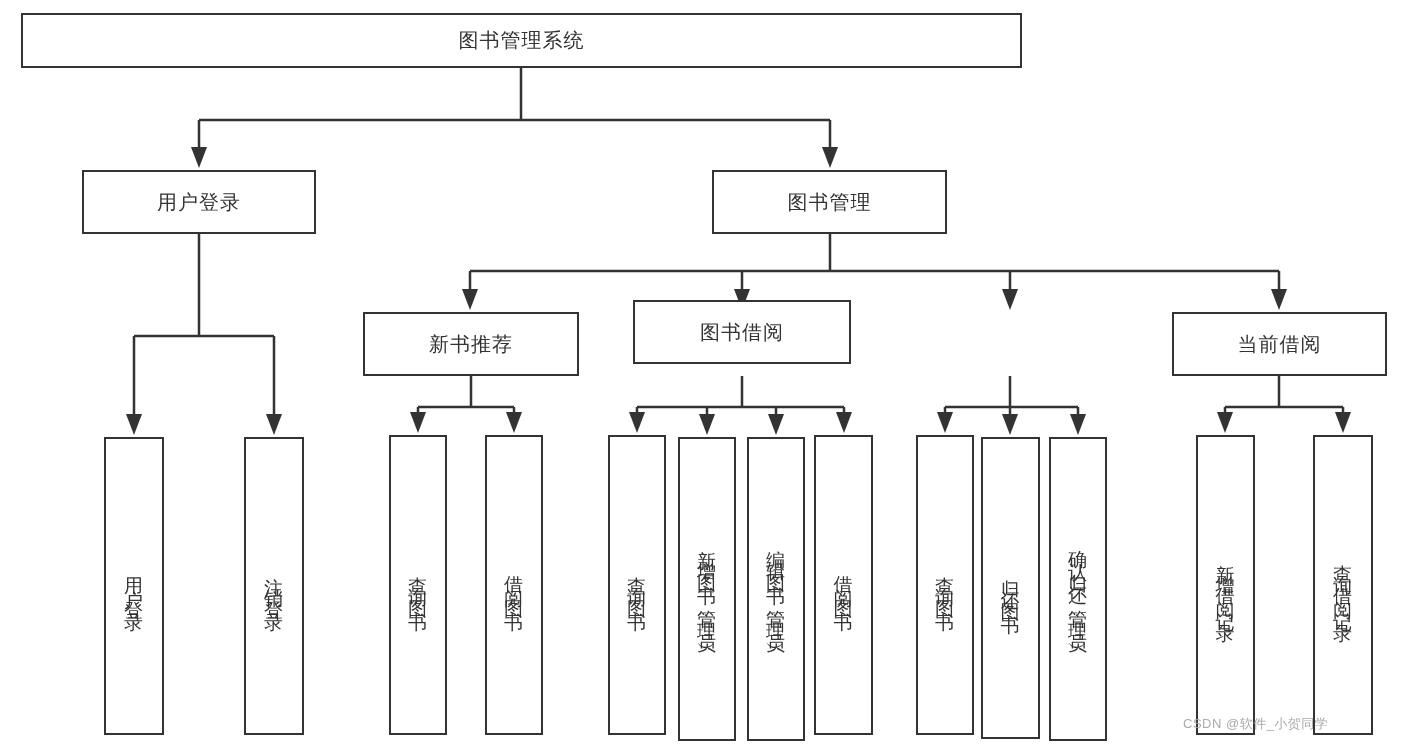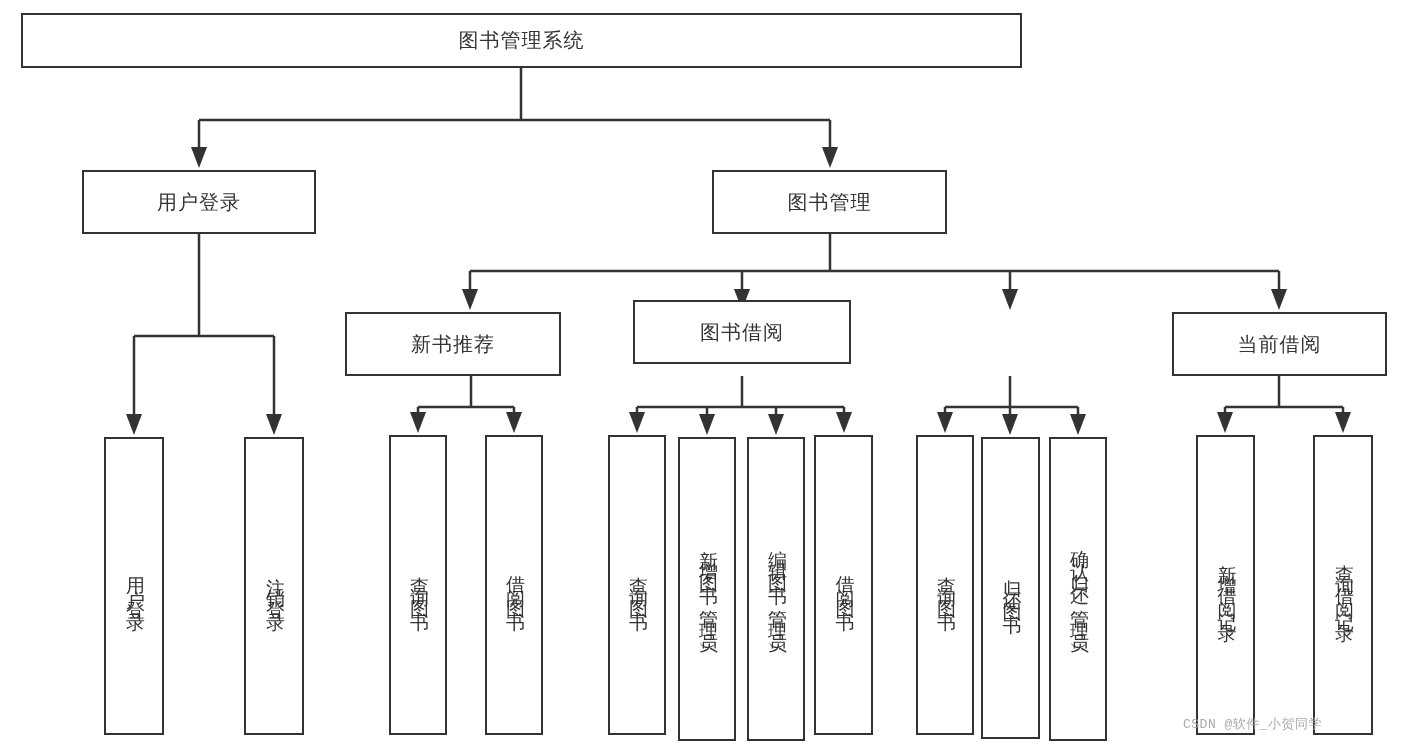--- a/index.html
+++ b/index.html
@@ -1,20 +1,20 @@
 <!DOCTYPE html>
 <html><head>
 <meta charset="utf-8">
 <style>
   html,body{margin:0;padding:0;background:#fff;}
   .canvas{
     position:relative;
     width:1405px;height:747px;
     background:#fff;
-    font-family:Liberation Mono, monospace;
+    font-family:Liberation Sans, sans-serif;
     overflow:hidden;
   }
   .connectors{position:absolute;left:0;top:0;z-index:1;}
   .hbox{
     position:absolute;z-index:2;box-sizing:border-box;
     border:2.5px solid #333;background:#fff;
     display:flex;align-items:center;justify-content:center;
     font-size:20px;color:#333;letter-spacing:1px;
   }
   .vbox{
@@ -85,21 +85,21 @@
     <span>图书管理系统</span>
   </div>
 
   <div class="hbox" style="left:82px;top:170px;width:234px;height:64px">
     <span>用户登录</span>
   </div>
   <div class="hbox" style="left:712px;top:170px;width:235px;height:64px">
     <span>图书管理</span>
   </div>
 
-  <div class="hbox" style="left:345px;top:312px;width:216px;height:64px">
+  <div class="hbox" style="left:363px;top:312px;width:216px;height:64px">
     <span>新书推荐</span>
   </div>
   <div class="hbox" style="left:633px;top:300px;width:218px;height:64px">
     <span>图书借阅</span>
   </div>
   <div class="hbox" style="left:1172px;top:312px;width:215px;height:64px">
     <span>当前借阅</span>
   </div>
 
   <div class="vbox" style="left:104px;top:437px;width:60px;height:298px">

